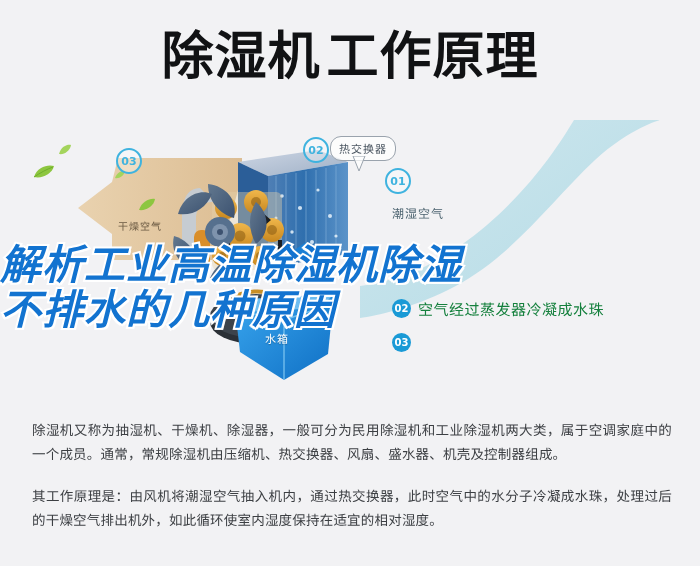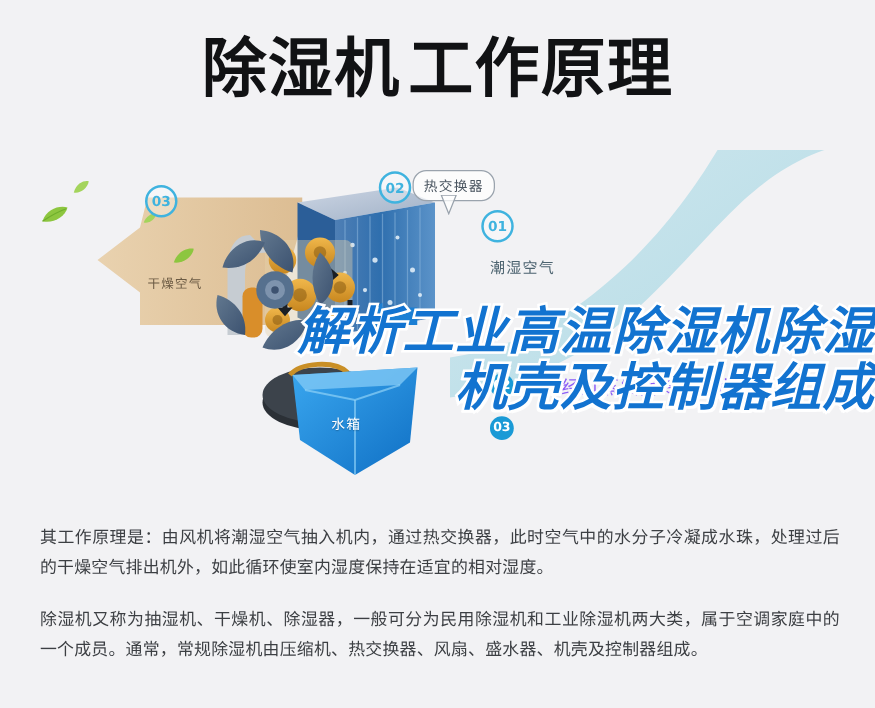--- a/index.html
+++ b/index.html
@@ -112,29 +112,29 @@
   .steprow{display:flex;align-items:center;margin-bottom:14px;}
   .steprow .dot{
     width:19px;height:19px;border-radius:50%;
     background:#1a9ad6;color:#fff;
     font-size:10px;font-weight:700;
     display:flex;align-items:center;justify-content:center;
     margin-right:7px;flex:none;
     font-family:"DejaVu Sans",sans-serif;
   }
   .steprow .txt{
-    font-size:15px;color:#8b5cf6;letter-spacing:.5px;
+    font-size:15px;color:#15803d;letter-spacing:.5px;
     font-family:"DejaVu Sans",sans-serif;white-space:nowrap;
   }
   #steprow-02{margin-left:0;}
 
   
   .overlay-title{
     position:absolute;left:0;top:243px;width:700px;
-    text-align:right;
+    text-align:left;
     font-size:41px;line-height:45px;
     font-weight:700;font-style:italic;
     color:#1273d0;
     letter-spacing:1px;
     -webkit-text-stroke:4px #ffffff;
     paint-order:stroke fill;
     text-shadow:
        2px 2px 0 rgba(255,255,255,.9),
       -2px 2px 0 rgba(255,255,255,.9);
     white-space:nowrap;
@@ -350,21 +350,21 @@
       </div>
       <div class="steprow">
         <div class="dot">03</div>
       </div>
     </div>
 
   </div>
 
   <div class="overlay-title">
     <span class="ln">解析工业高温除湿机除湿</span>
-    <span class="ln">机壳及控制器组成</span>
+    <span class="ln">不排水的几种原因</span>
   </div>
 
   <div class="copy">
+    <p>除湿机又称为抽湿机、干燥机、除湿器，一般可分为民用除湿机和工业除湿机两大类，属于空调家庭中的一个成员。通常，常规除湿机由压缩机、热交换器、风扇、盛水器、机壳及控制器组成。</p>
     <p>其工作原理是：由风机将潮湿空气抽入机内，通过热交换器，此时空气中的水分子冷凝成水珠，处理过后的干燥空气排出机外，如此循环使室内湿度保持在适宜的相对湿度。</p>
-    <p>除湿机又称为抽湿机、干燥机、除湿器，一般可分为民用除湿机和工业除湿机两大类，属于空调家庭中的一个成员。通常，常规除湿机由压缩机、热交换器、风扇、盛水器、机壳及控制器组成。</p>
   </div>
 
 </div>
 
 </body></html>

